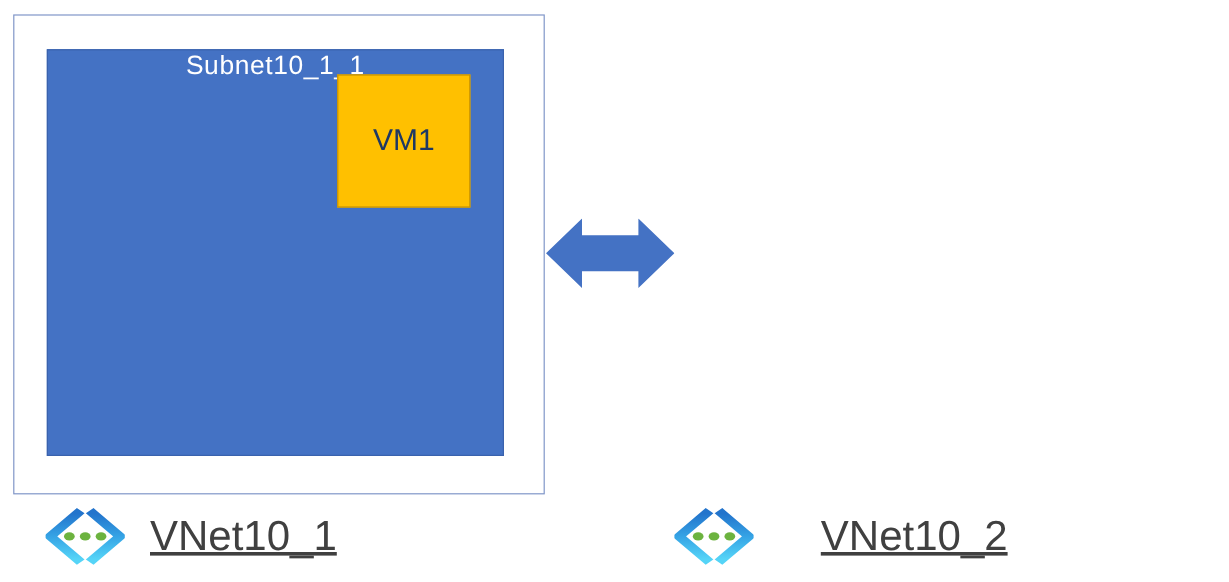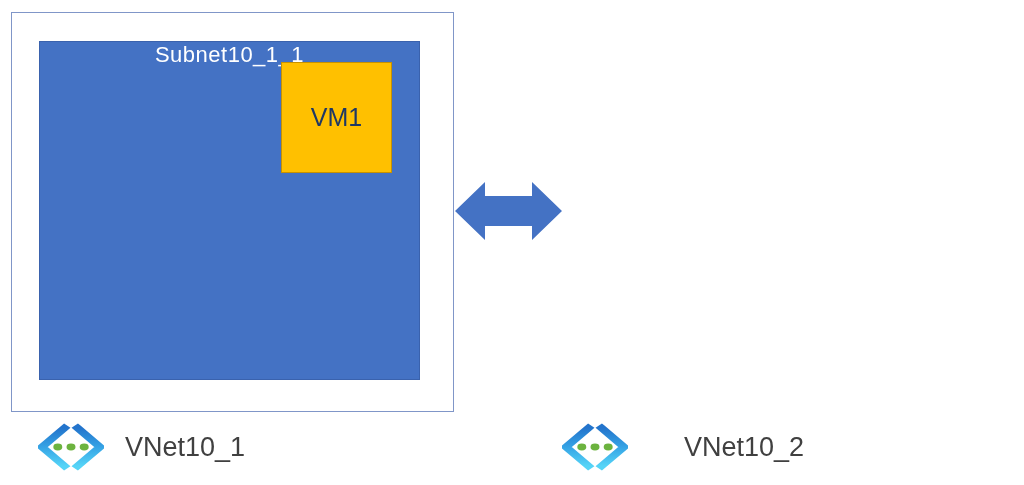--- a/index.html
+++ b/index.html
@@ -91,21 +91,22 @@
   .vnet-caption.right { left: 562px; gap: 35px; }
 
   .vnet-icon {
     width: 66px;
     height: 50px;
     flex: 0 0 auto;
   }
   .vnet-caption-label {
     margin-left: 21px;
     color: var(--label_text, #404040);
-    font-size: 27px;
+    font-size: 35px;
+    text-decoration: underline;
   }
 </style>
 </head>
 <body>
 
 <div class="canvas">
 
   <div class="vnet-box left">
     <div class="subnet">
       <div class="vm">

